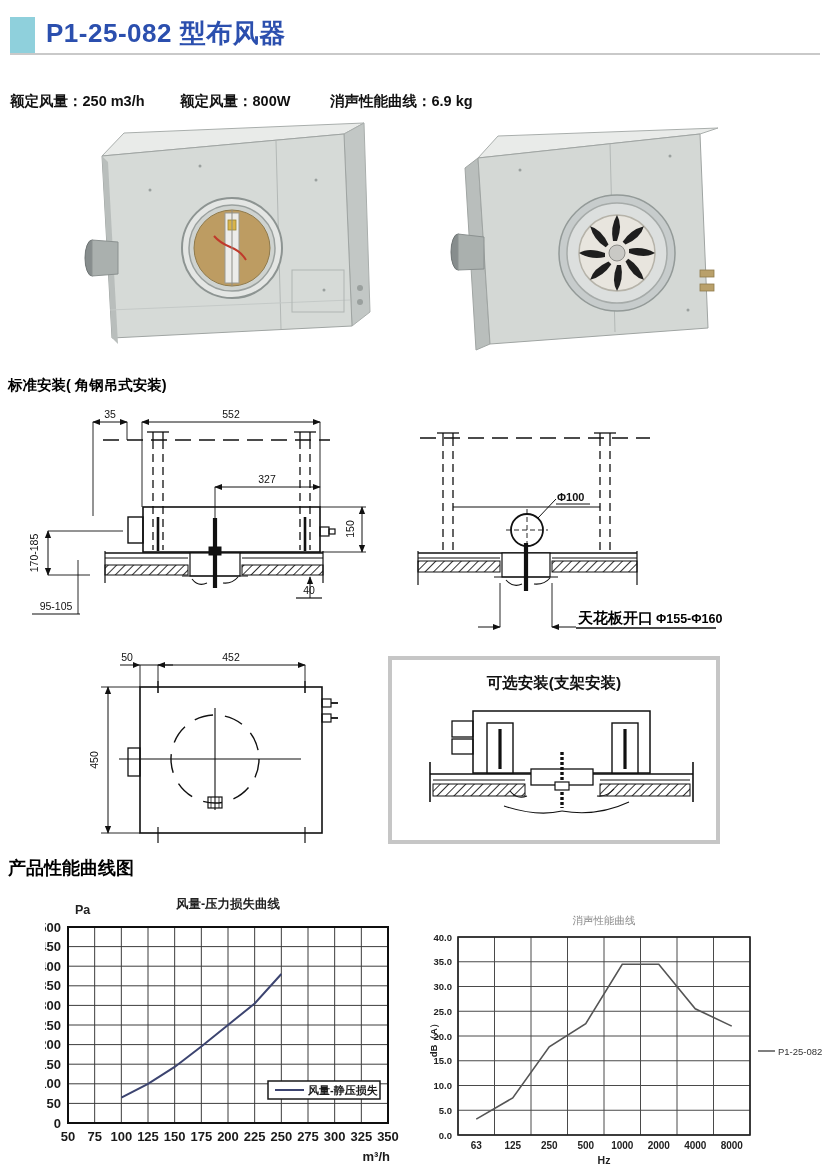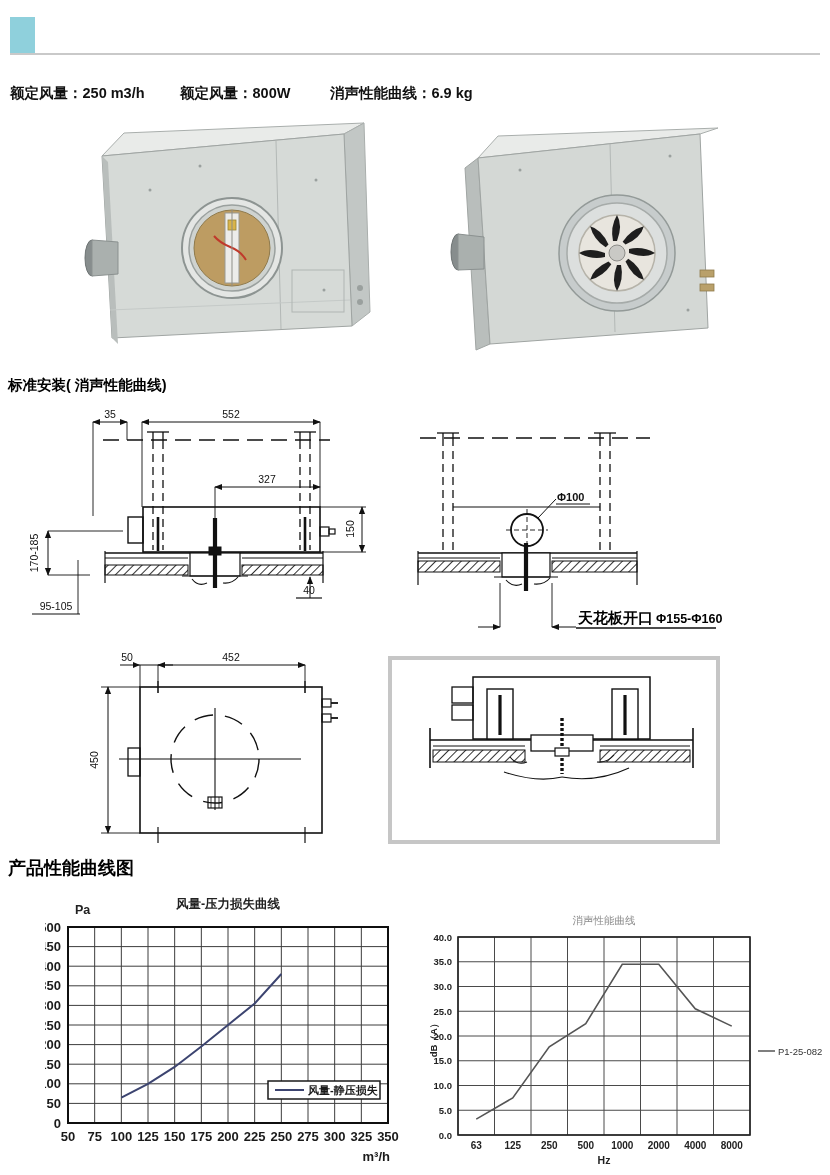--- a/index.html
+++ b/index.html
@@ -3,34 +3,35 @@
 <meta charset="utf-8">
 <style>
   html,body{margin:0;padding:0;background:#fff;}
   .page{position:relative;width:830px;height:1175px;background:#ffffff;
         font-family:"Liberation Sans","DejaVu Sans",sans-serif;overflow:hidden;color:#111;}
   .abs{position:absolute;}
   .accent-square{left:10px;top:17px;width:25px;height:36px;background:#8fd0dc;}
   .page-title{left:46px;top:16px;font-size:26px;font-weight:700;color:#2b4fae;letter-spacing:.5px;}
   .title-rule{left:10px;top:53px;width:810px;height:2px;background:#c9c9c9;}
   .spec-row{top:84px;left:0;width:830px;height:22px;font-size:14.5px;font-weight:700;color:#111;}
-  .spec-item{position:absolute;top:0;white-space:nowrap;}
+  .spec-item{position:absolute;top:8px;white-space:nowrap;}
   .sec-heading{font-size:14.5px;font-weight:700;color:#000;}
   .opt-box{left:388px;top:656px;width:324px;height:180px;border:4px solid #c6c6c6;background:#fff;}
   .opt-title{text-align:center;margin-top:13px;font-size:15.5px;font-weight:700;}
   svg text{font-family:"Liberation Sans","DejaVu Sans",sans-serif;}
   .dimtxt{font-size:10.5px;fill:#111;}
   .dimtxt-b{font-size:11px;font-weight:700;fill:#111;}
 </style>
 </head>
 <body>
 
 <div class="page">
 
   <div class="abs accent-square" style="background: rgb(143, 208, 220);"></div>
+  <div class="abs page-title" style="color: rgb(43, 79, 174);">P1-25-082 型布风器</div>
   <div class="abs title-rule"></div>
 
   <div class="abs spec-row">
     <span class="spec-item" style="left:10px"><span>额定风量：</span><span>250 m3/h</span></span>
     <span class="spec-item" style="left:180px"><span>额定风量：</span><span>800W</span></span>
     <span class="spec-item" style="left:330px"><span>消声性能曲线：</span><span>6.9 kg</span></span>
   </div>
 
   <svg class="abs" style="left:80px;top:120px" width="340" height="246">
     <polygon points="22,36 44,13 284,3 264,14" fill="#e9ebe9" stroke="#a9aeac" stroke-width="1"></polygon>
@@ -78,21 +79,21 @@
       <path d="M167,121 q6,-16 0,-26 q-7,12 -4,26 z" transform="rotate(315 167 133)"></path>
     </g>
     <circle cx="167" cy="133" r="8" fill="#c9c9c5" stroke="#8d8d89" stroke-width="1"></circle>
     <rect x="250" y="150" width="14" height="7" fill="#b9a06a" stroke="#8f7a4c" stroke-width="0.8"></rect>
     <rect x="250" y="164" width="14" height="7" fill="#b9a06a" stroke="#8f7a4c" stroke-width="0.8"></rect>
     <circle cx="70" cy="50" r="1.5" fill="#9aa09e"></circle>
       <circle cx="220" cy="36" r="1.5" fill="#9aa09e"></circle>
     <circle cx="238" cy="190" r="1.5" fill="#9aa09e"></circle>
   </svg>
 
-  <div class="abs sec-heading" style="left:8px;top:376px">标准安装( 消声性能曲线)</div>
+  <div class="abs sec-heading" style="left:8px;top:376px">标准安装( 角钢吊式安装)</div>
 
   <svg class="abs" style="left:20px;top:398px" width="390" height="230">
     <defs>
       <marker id="d1a" viewBox="0 0 10 10" refX="9" refY="5" markerWidth="8" markerHeight="8" orient="auto-start-reverse">
         <path d="M0,1 L10,5 L0,9 z" fill="#111"></path>
       </marker>
       <pattern id="h1" width="6" height="6" patternUnits="userSpaceOnUse" patternTransform="rotate(45)">
         <rect width="6" height="6" fill="#fff"></rect>
           <line x1="0" y1="0" x2="0" y2="6" stroke="#333" stroke-width="2"></line>
       </pattern>
@@ -263,20 +264,21 @@
         <line x1="246" y1="58" x2="253" y2="58" stroke-width="1.8"></line>
       <rect x="237" y="69" width="9" height="8" stroke-width="1.2"></rect>
         <line x1="246" y1="73" x2="253" y2="73" stroke-width="1.8"></line>
     </g>
     <text class="dimtxt" x="42" y="16" text-anchor="middle">50</text>
     <text class="dimtxt" x="146" y="16" text-anchor="middle">452</text>
     <text class="dimtxt" x="13" y="115" text-anchor="middle" transform="rotate(-90 13 115)">450</text>
   </svg>
 
   <div class="abs opt-box">
+    <div class="opt-title">可选安装(支架安装)</div>
     <svg width="324" height="132" style="display:block;margin-top:2px">
       <defs>
         <pattern id="h4" width="6" height="6" patternUnits="userSpaceOnUse" patternTransform="rotate(45)">
           <rect width="6" height="6" fill="#fff"></rect>
             <line x1="0" y1="0" x2="0" y2="6" stroke="#333" stroke-width="2"></line>
         </pattern>
       </defs>
       <g stroke="#111" fill="none">
         <rect x="81" y="15" width="177" height="62" stroke-width="1.5"></rect>
         <rect x="60" y="25" width="21" height="16" stroke-width="1.3"></rect>

